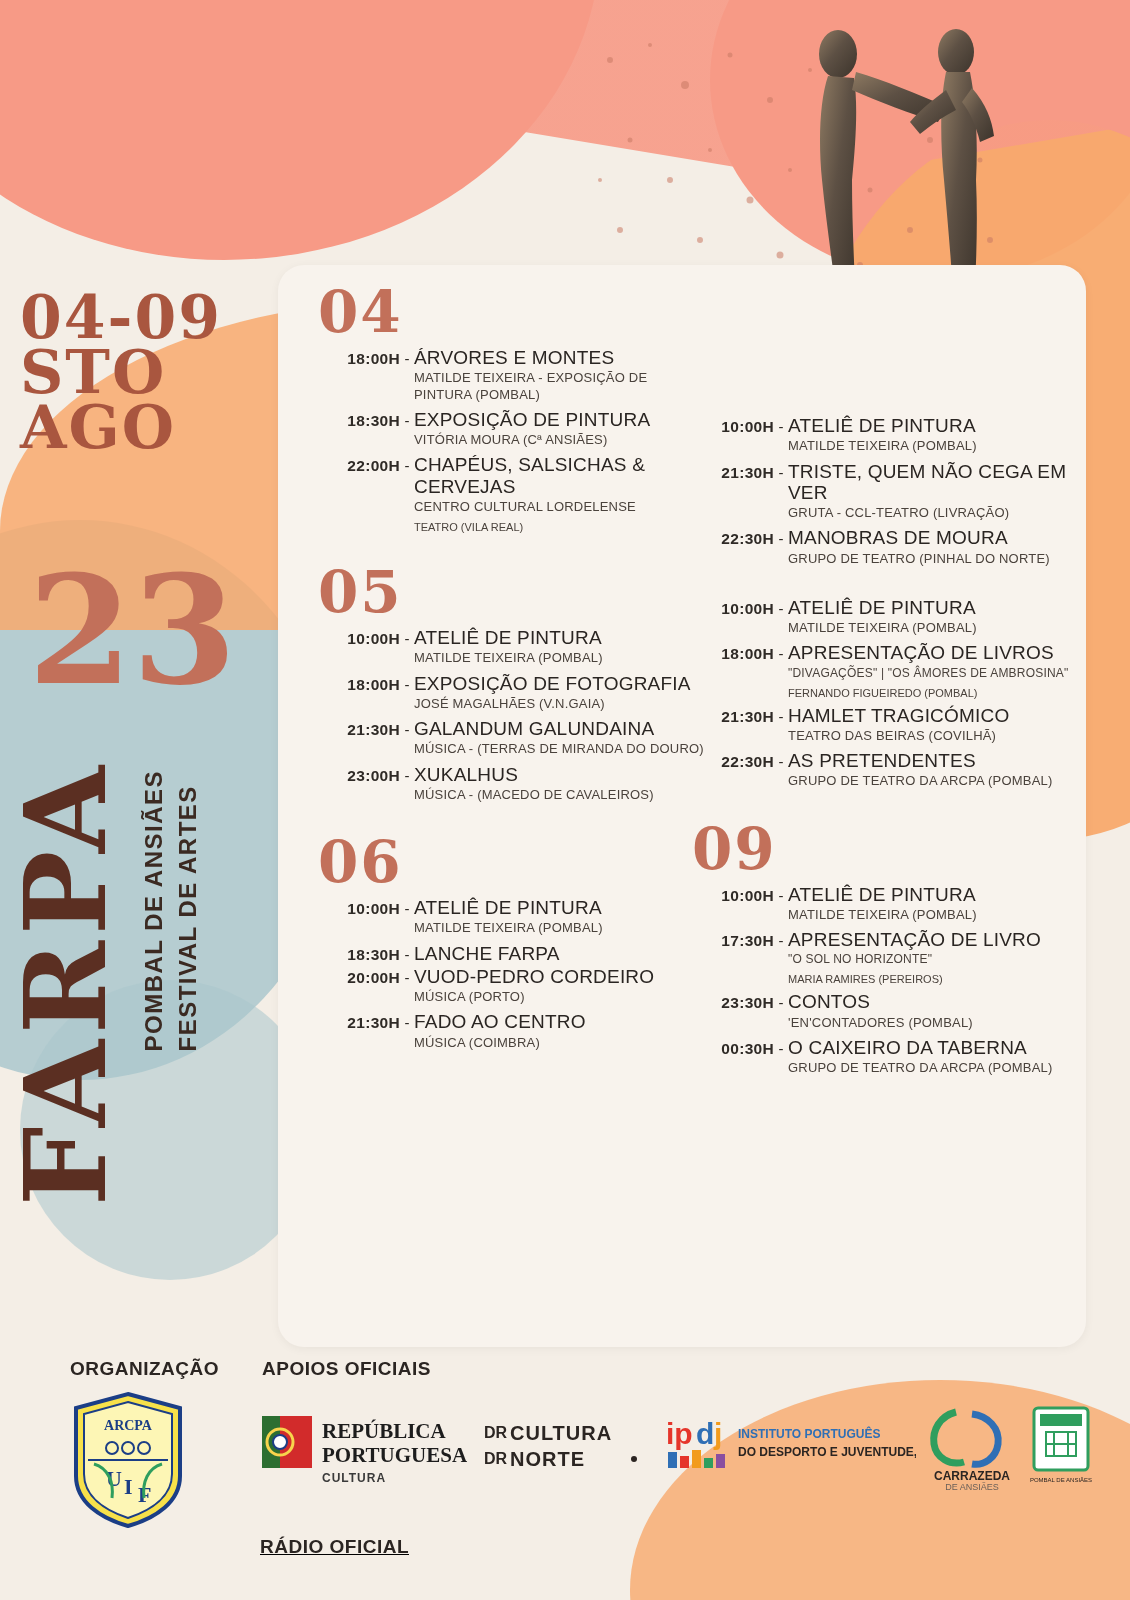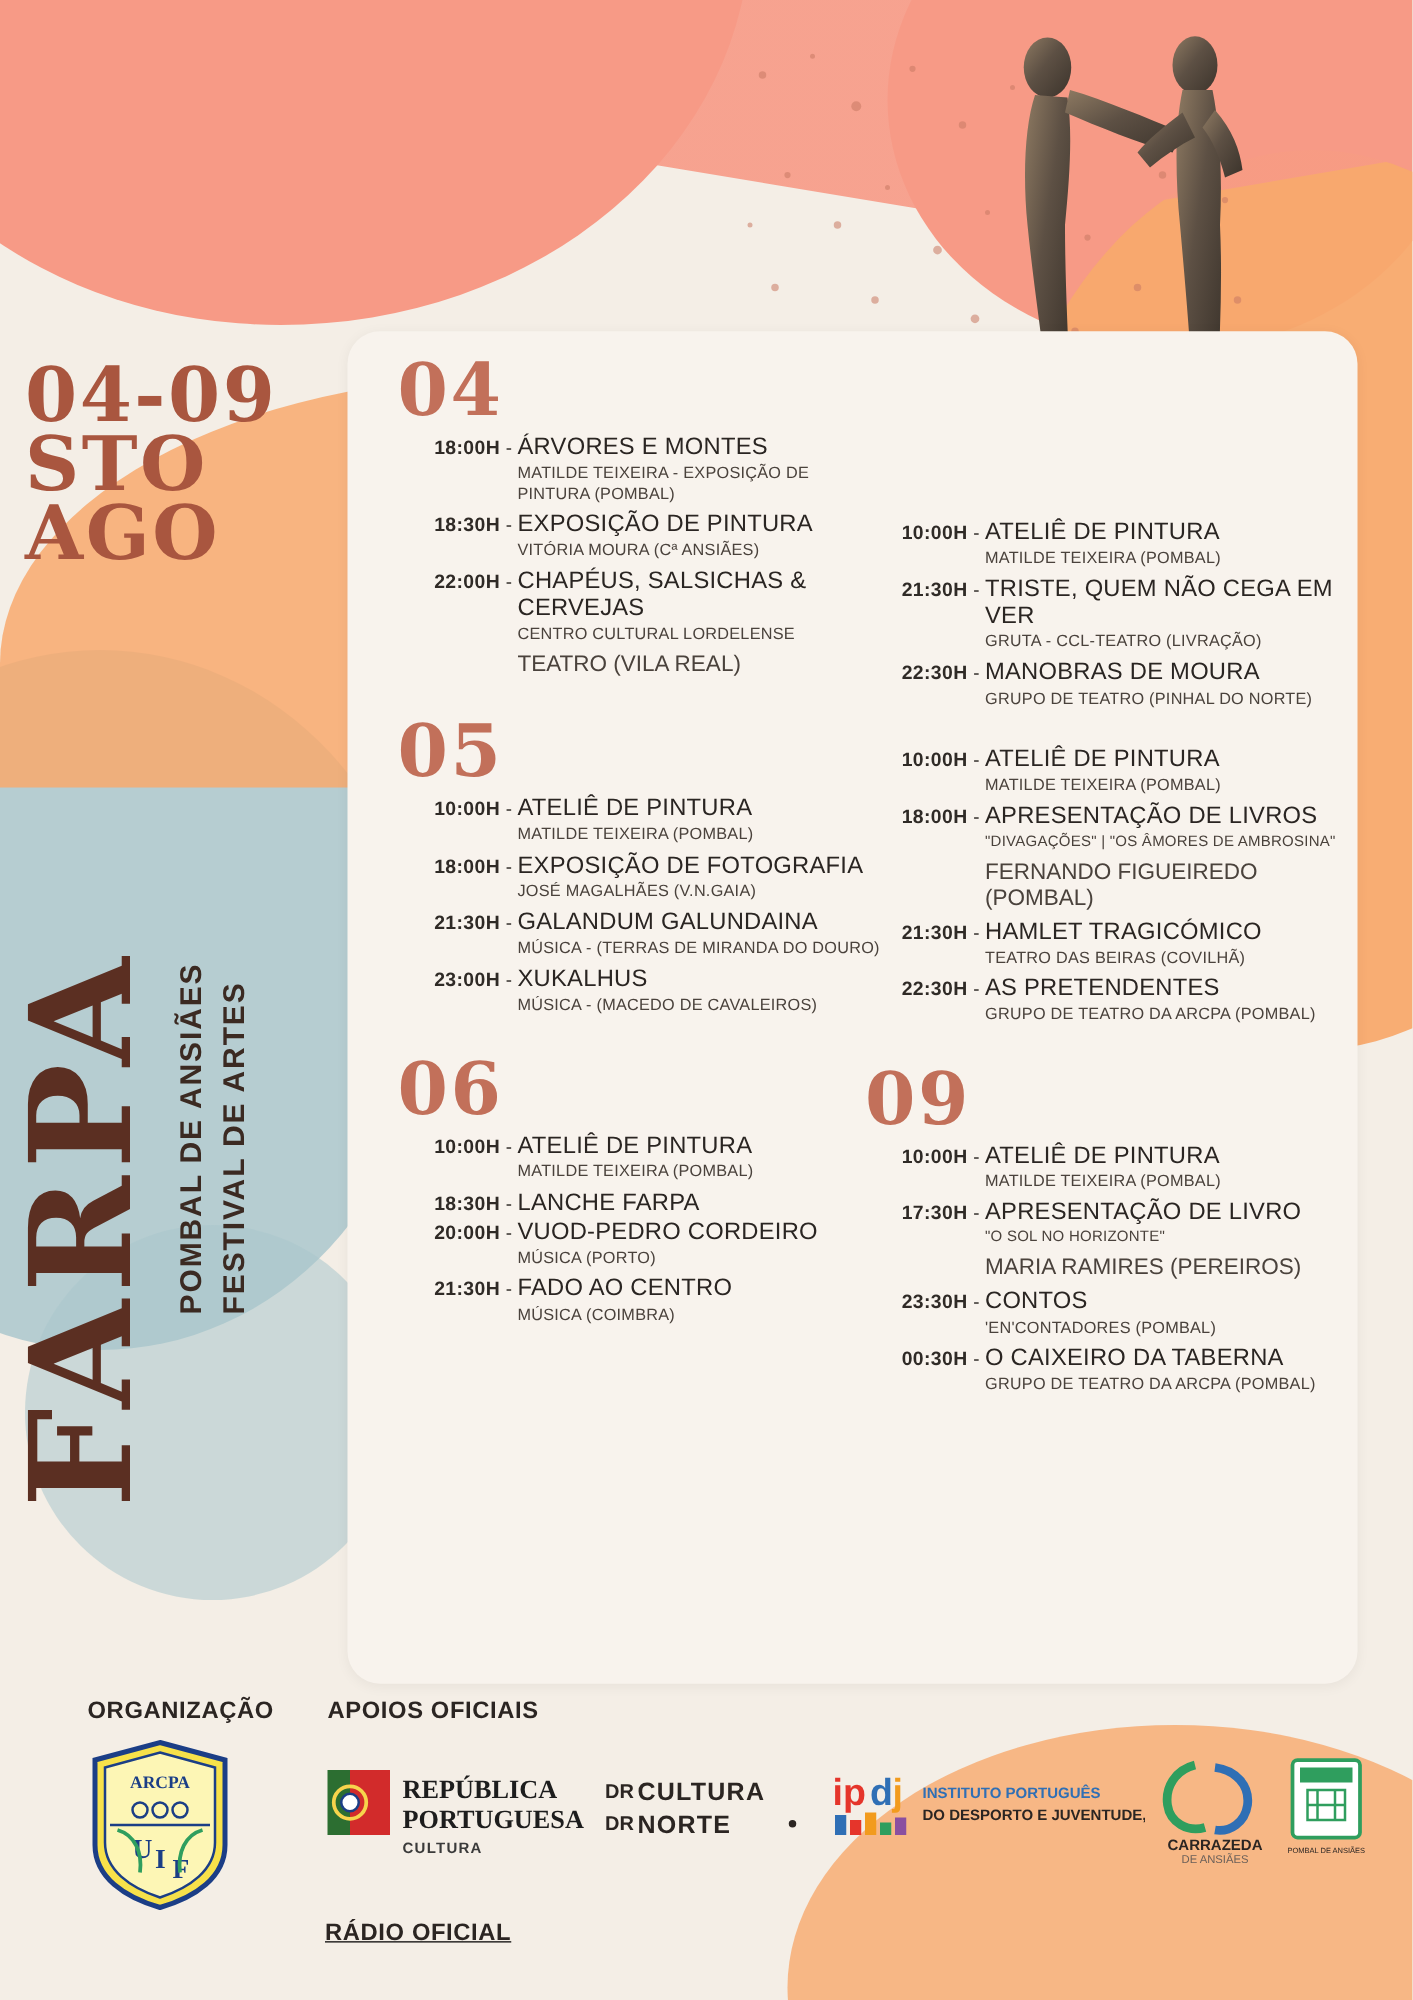--- a/index.html
+++ b/index.html
@@ -116,21 +116,21 @@
   .ev-dash { width: 14px; text-align: center; flex: none; font-size: 15px; color: #2f2a26; }
   .ev-title {
     font-size: 19px; color: #2a2522; letter-spacing: .2px;
     line-height: 1.12;
   }
   .ev-sub {
     margin-left: 110px; font-size: 13px; color: #4a423c;
     letter-spacing: .2px; margin-bottom: 6px; line-height: 1.25;
   }
   .ev-sub.small { font-size: 12px; }
-  .ev-sub2 { margin-left: 110px; font-size: 18px; color: #4a423c; margin-bottom: 6px; }
+  .ev-sub2 { margin-left: 110px; font-size: 11px; color: #4a423c; margin-bottom: 6px; }
 
   
   .footer { position: absolute; left: 0; top: 1358px; width: 949px; height: 242px; margin-left: 32px; }
   .foot-head {
     position: absolute; font-size: 19px; font-weight: bold;
     color: #2b2522; letter-spacing: .5px;
   }
   .org-head { left: 38px; top: 0px; }
   .apoios-head { left: 230px; top: 0px; }
 
@@ -238,20 +238,21 @@
       <path d="M208 300 C212 316 216 326 220 334 L236 328 C230 318 224 308 220 298 Z"></path>
     </g>
   </svg>
 
   <div class="left-col">
     <div class="dates">
       <div>04-09</div>
       <div>STO</div>
       <div>AGO</div>
     </div>
+    <div class="year">23</div>
     <div class="farpa">FARPA</div>
     <div class="subtitle-wrap">
       <span>FESTIVAL DE ARTES</span>
       <span>POMBAL DE ANSIÃES</span>
     </div>
   </div>
 
   <div class="card">
     <div class="col col-left">
         <div class="day">

